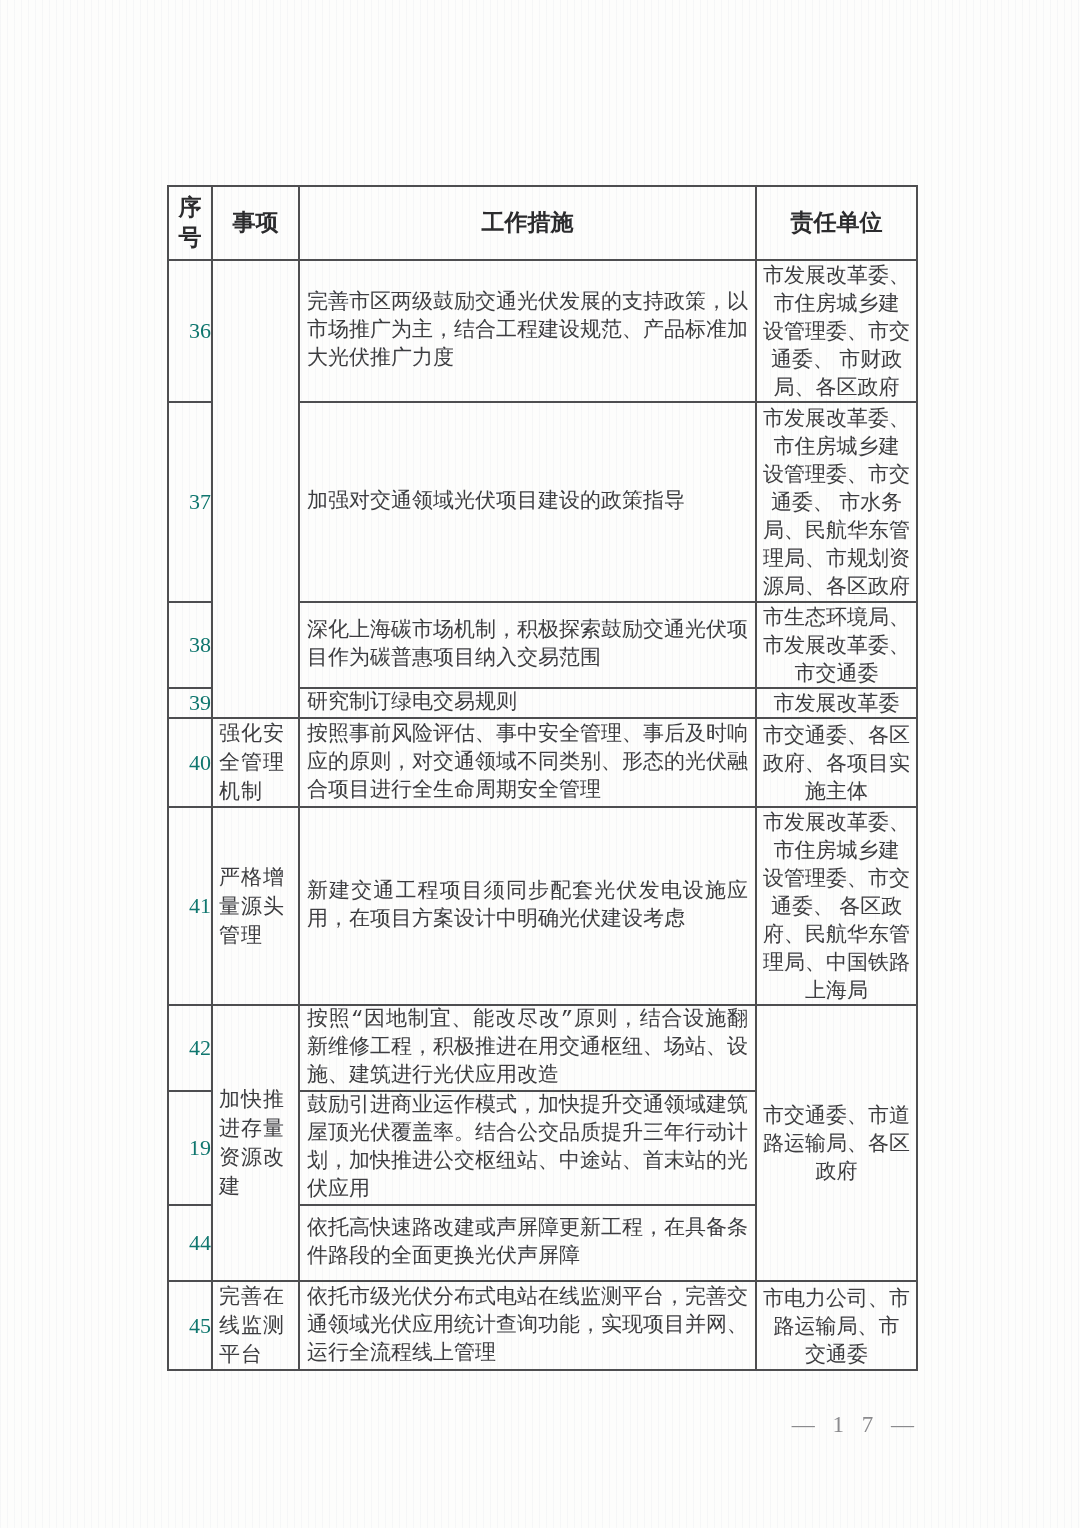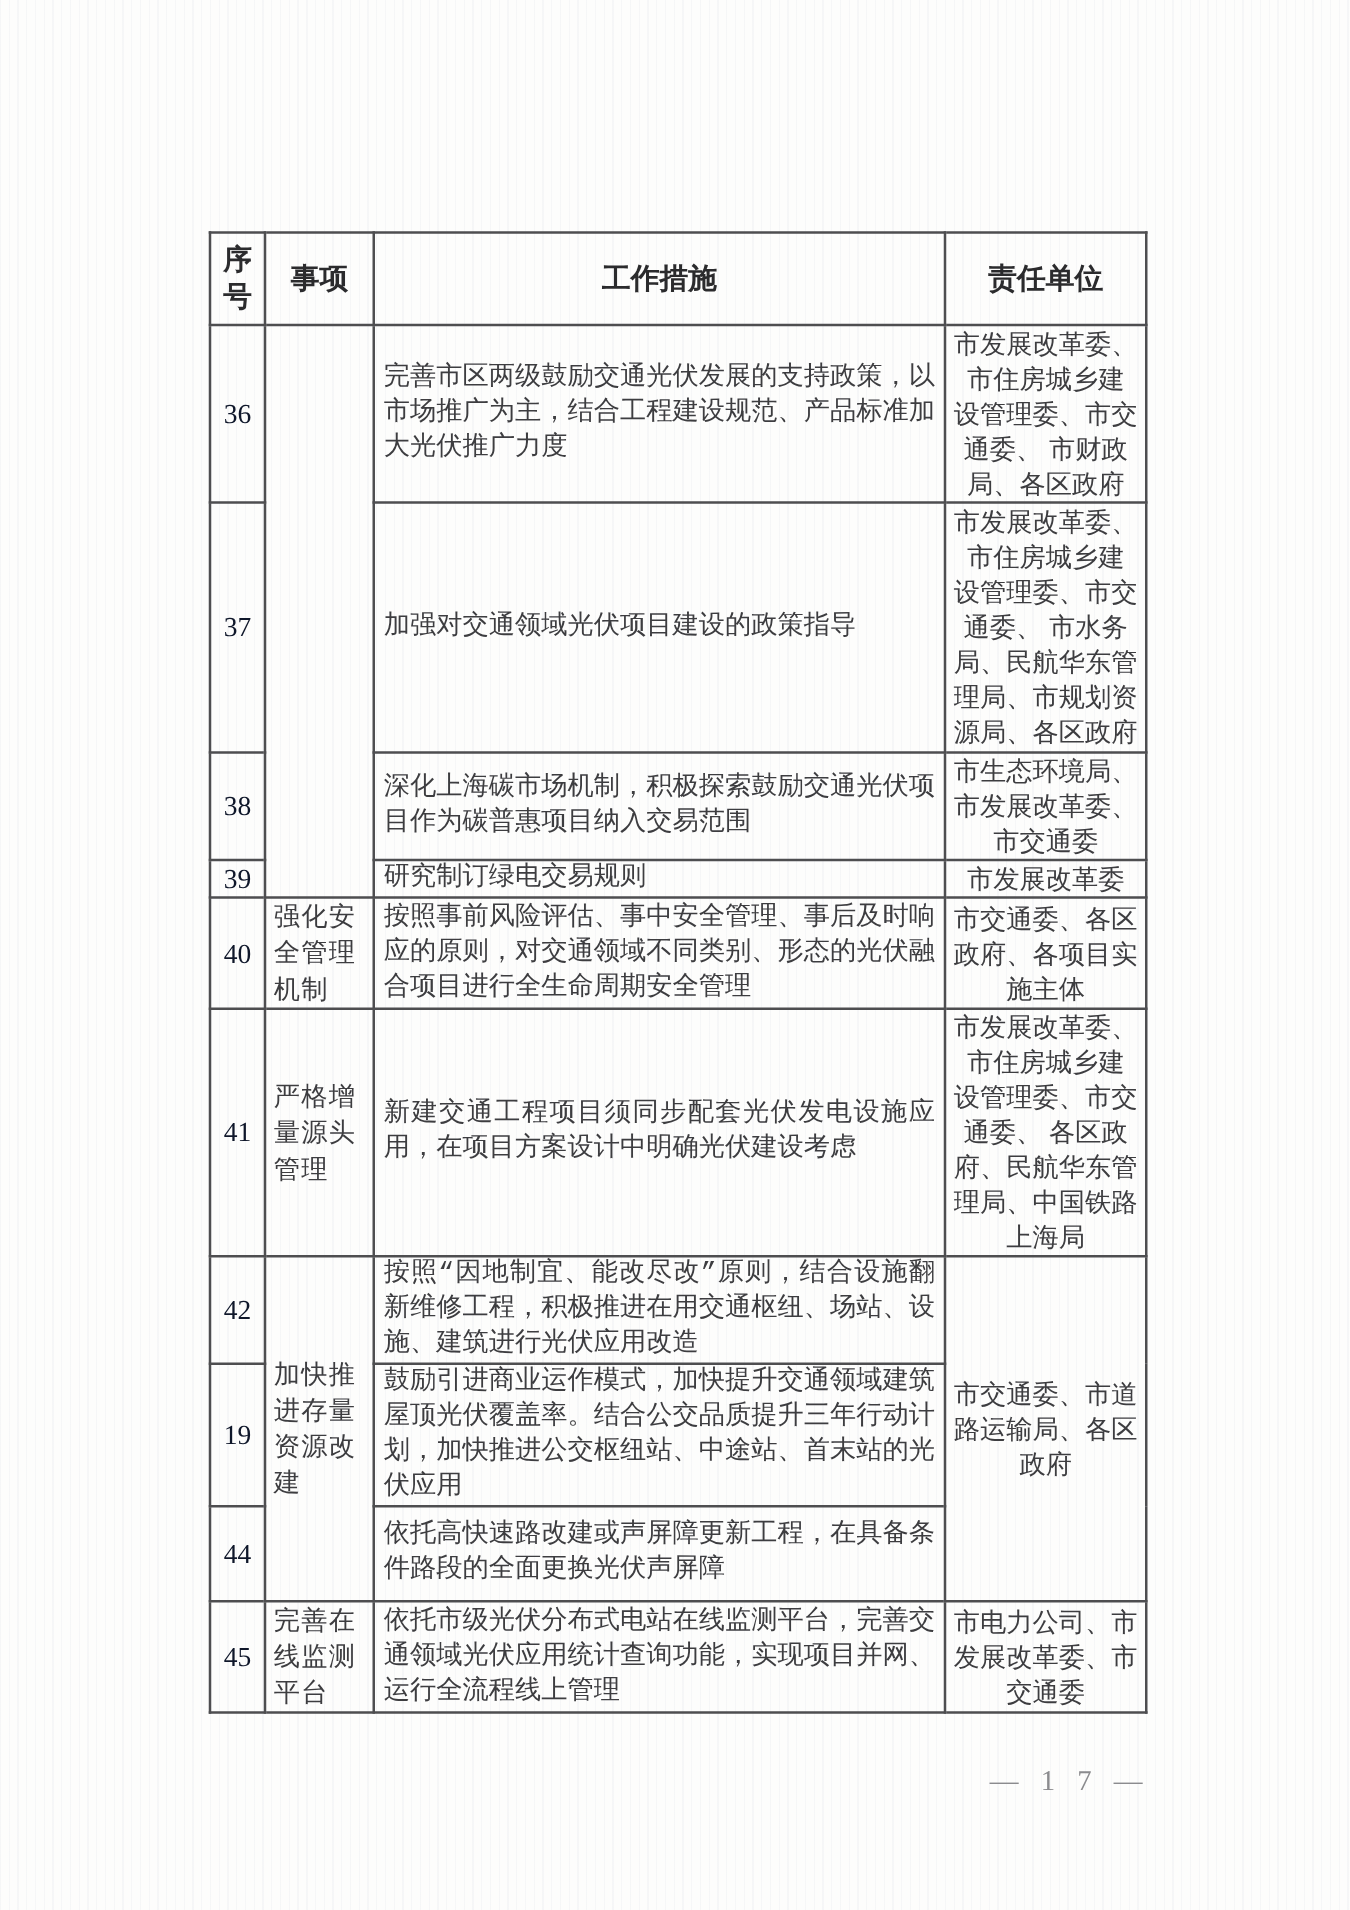--- a/index.html
+++ b/index.html
@@ -33,23 +33,23 @@
   .doc-table th{
     font-family:"Liberation Sans","DejaVu Sans",sans-serif;
     font-weight:bold;
     font-size:23px;
     color:#2b2b2d;
     text-align:center;
     line-height:1.3;
     padding:0 2px;
   }
   td.no{
-    text-align:center;
+    text-align:right;
     font-size:22px;
-    color:#0f172a;
+    color:#0f766e;
     padding:0;
   }
   td.item{
     text-align:left;
     font-size:21px;
     line-height:29px;
     padding:0 6px;
     letter-spacing:1px;
   }
   td.measure{
@@ -182,19 +182,19 @@
     <tr class="h-44">
       <td class="no">44</td>
       <td class="measure">依托高快速路改建或声屏障更新工程，在具备条件路段的全面更换光伏声屏障</td>
     </tr>
 
     <tr class="h-45">
       <td class="no">45</td>
       <td class="item">完善在线监测平台</td>
       <td class="measure">依托市级光伏分布式电站在线监测平台，完善交通领域光伏应用统计查询功能，实现项目并网、运行全流程线上管理</td>
       <td class="unit">市电力公司、市
-发展改革委、市
+路运输局、市
 交通委</td>
     </tr>
   </tbody>
 </table>
 
 <div class="pagenum">— 1 7 —</div>
 
 </body></html>

